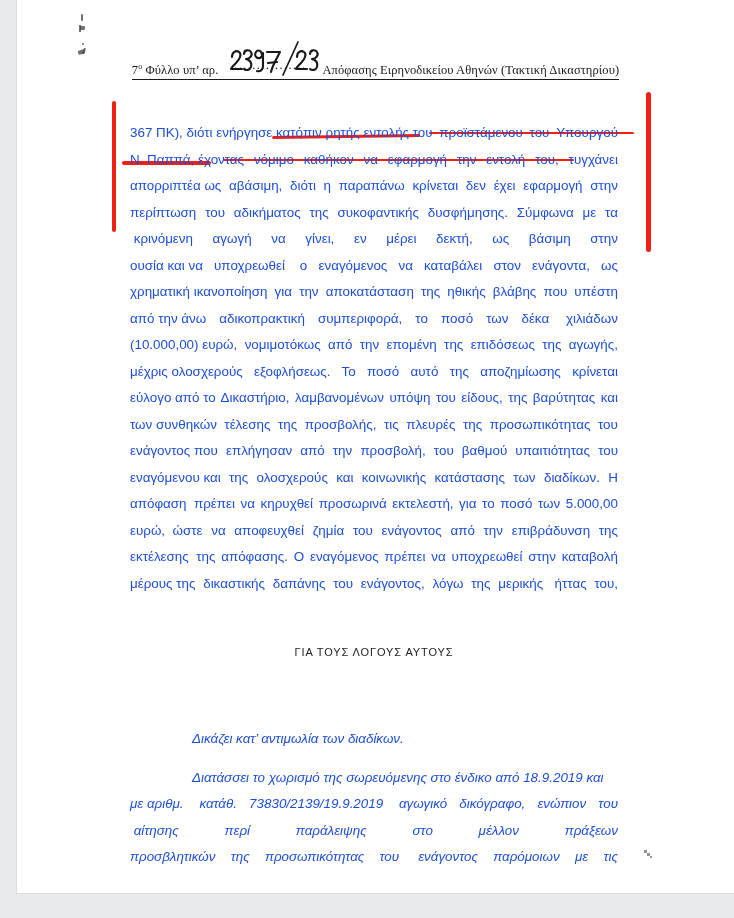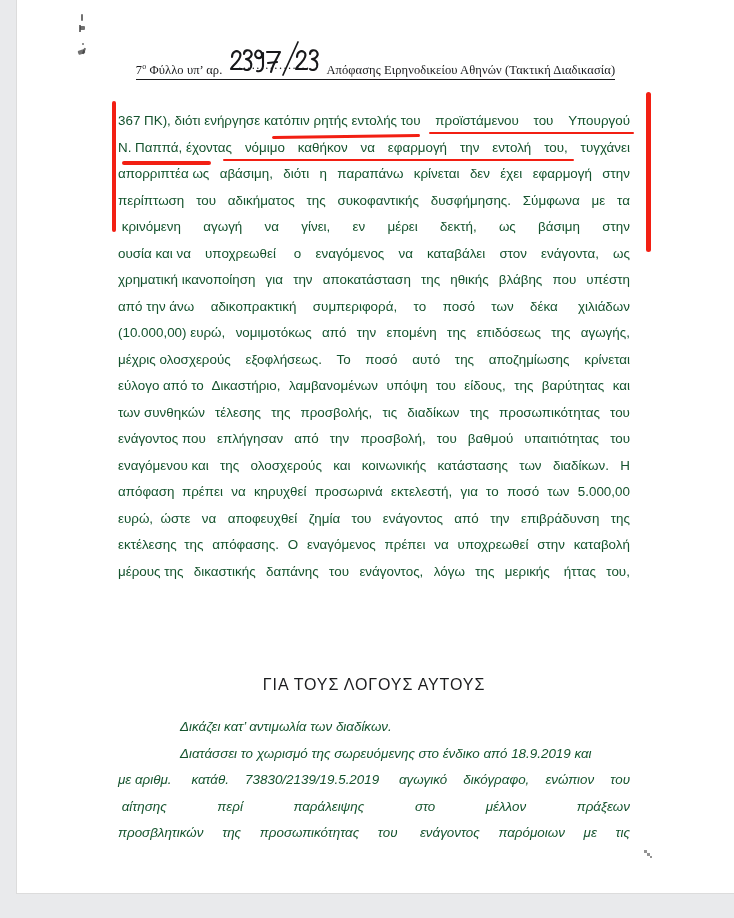--- a/index.html
+++ b/index.html
@@ -179,48 +179,48 @@
   }
 
   
   .body-block {
     position: absolute;
     left: 101px;
     top: 108px;
     width: 512px;
   }
   .para {
-    margin: 0;
+    margin: 12px;
     font-family: "Liberation Sans", sans-serif;
     font-size: 13.4px;
     line-height: 26.5px;
-    color: #14532d;
+    color: #1d4ed8;
     text-align: justify;
     text-justify: inter-word;
   }
   .para .ln {
     display: block;
     white-space: nowrap;
   }
   
   .para .ln.just {
     display: flex;
     justify-content: space-between;
   }
   .para .ln.just > span { white-space: pre; }
 
   
   .section-heading {
     position: absolute;
     left: 101px;
-    top: 676px;
+    top: 646px;
     width: 512px;
     text-align: center;
     font-family: "Liberation Sans", sans-serif;
-    font-size: 16px;
+    font-size: 11px;
     letter-spacing: 0.9px;
     color: #1b1c1e;
   }
 
   
   .tail-block {
     position: absolute;
     left: 101px;
     top: 714px;
     width: 512px;
@@ -239,21 +239,21 @@
     <div class="speck-group">
       <span class="speck s1"></span>
       <span class="speck s2"></span>
       <span class="speck s3"></span>
       <span class="speck s4"></span>
       <span class="speck s5"></span>
       <span class="speck s6"></span>
     </div>
 
     <div class="sheet-header">
-      <span class="hdr-text"><span>7</span><sup>ο</sup><span> Φύλλο υπ’ αρ.</span><span class="dotted-gap"><span class="dots">................</span></span><span>Απόφασης Ειρηνοδικείου Αθηνών (Τακτική Διαδικασία)</span></span>
+      <span class="hdr-text"><span>7</span><sup>ο</sup><span> Φύλλο υπ’ αρ.</span><span class="dotted-gap"><span class="dots">................</span></span><span>Απόφασης Ειρηνοδικείου Αθηνών (Τακτική Δικαστηρίου)</span></span>
     </div>
 
     <div class="handwriting">
       <svg width="120" height="38" viewBox="0 0 120 38">
         <g fill="none" stroke="#17181a" stroke-width="2.1" stroke-linecap="round" stroke-linejoin="round">
 
           <path d="M7,17 C7,12 11,10 14,12 C17,14 15,19 11,23 C8,26 6,28 6,29 L17,29"></path>
 
           <path d="M19,14 C19,10 24,9 26,12 C28,15 25,19 21,19 C25,20 27,23 26,27 C25,30 21,31 19,29"></path>
 
@@ -395,21 +395,21 @@
           <span> της</span>
           <span> βαρύτητας</span>
           <span> και</span>
         </span>
         <span class="ln just">
           <span>των συνθηκών</span>
           <span> τέλεσης</span>
           <span> της</span>
           <span> προσβολής,</span>
           <span> τις</span>
-          <span> διαδίκων</span>
+          <span> πλευρές</span>
           <span> της</span>
           <span> προσωπικότητας</span>
           <span> του</span>
         </span>
         <span class="ln just">
           <span>ενάγοντος που</span>
           <span> επλήγησαν</span>
           <span> από</span>
           <span> την</span>
           <span> προσβολή,</span>
@@ -483,21 +483,21 @@
 
     <div class="tail-block">
       <p class="para">
         <span class="ln"><span class="indent"></span><span>Δικάζει κατ’ αντιμωλία των διαδίκων.</span></span>
       </p>
       <p class="para">
         <span class="ln"><span class="indent"></span><span>Διατάσσει το χωρισμό της σωρευόμενης στο ένδικο από 18.9.2019  και</span></span>
         <span class="ln just">
           <span>με αριθμ.</span>
           <span>  κατάθ.</span>
-          <span> 73830/2139/19.5.2019</span>
+          <span> 73830/2139/19.9.2019</span>
           <span>  αγωγικό</span>
           <span> δικόγραφο,</span>
           <span> ενώπιον</span>
           <span> του</span>
         </span>
         <span class="ln just">
           <span> αίτησης</span>
           <span> περί</span>
           <span> παράλειψης</span>
           <span> στο</span>

